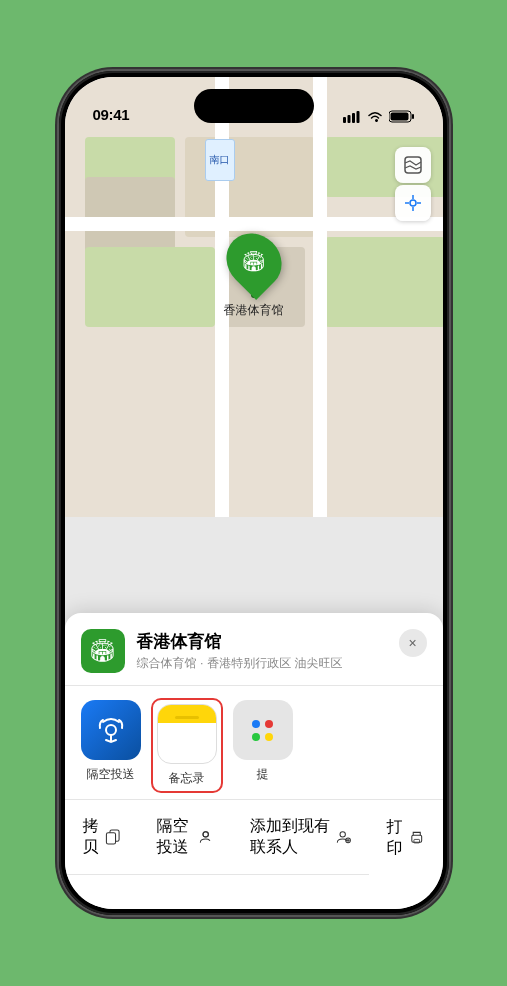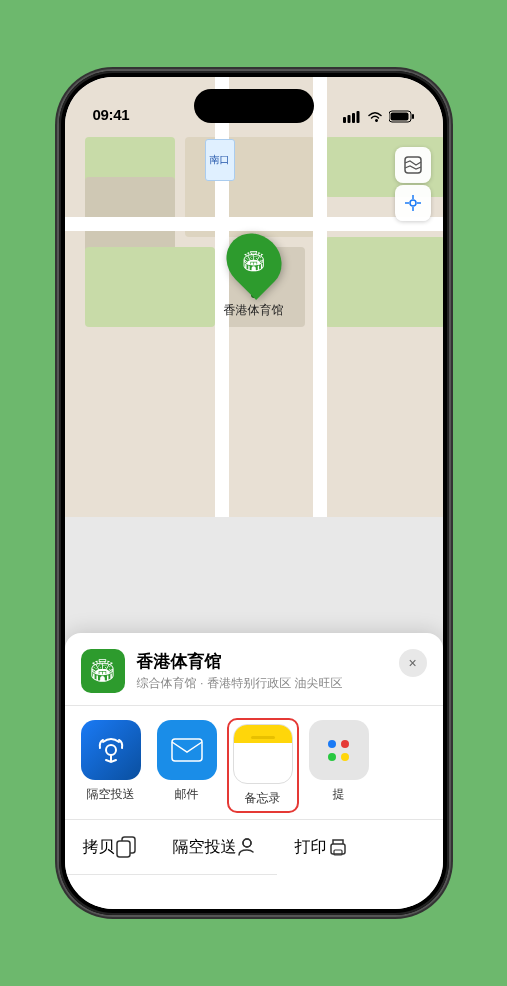--- a/index.html
+++ b/index.html
@@ -373,29 +373,20 @@
               <path d="M5 14 Q4 8 8 6" stroke="#fff" stroke-width="2" fill="none" stroke-linecap="round"></path>
               <path d="M27 14 Q28 8 24 6" stroke="#fff" stroke-width="2" fill="none" stroke-linecap="round"></path>
               <line x1="16" y1="21" x2="16" y2="28" stroke="#fff" stroke-width="2"></line>
               <path d="M11 26 L16 28 L21 26" stroke="#fff" stroke-width="2" fill="none" stroke-linecap="round"></path>
             </svg>
           </div>
           <div class="share-label">隔空投送</div>
         </div>
 
 
-        <div class="share-item">
-          <div class="share-icon-wrap mail">
-            <svg width="34" height="26" viewBox="0 0 34 26">
-              <rect x="2" y="2" width="30" height="22" rx="3" fill="none" stroke="#fff" stroke-width="1.5"></rect>
-              <path d="M2 5 L17 15 L32 5" stroke="#fff" stroke-width="1.5" fill="none"></path>
-            </svg>
-          </div>
-          <div class="share-label">邮件</div>
-        </div>
 
         <div class="share-item" style="outline: 2px solid #e53935; border-radius: 8px; padding: 4px;">
           <div class="share-icon-wrap" style="background: #fff; border: 1px solid #ddd; border-radius: 14px; flex-direction: column; justify-content: flex-start; padding: 0; overflow: hidden;">
             <div style="background: #ffd60a; height: 18px; width: 100%; display:flex; align-items:center; justify-content:center;">
               <div style="width: 24px; height: 3px; background: #e8c000; border-radius: 2px; margin-top:6px;"></div>
             </div>
             <div style="padding: 4px 6px; display:flex; flex-direction:column; gap:4px; flex:1;">
               <div style="height:2px; background:#ccc; border-radius:1px;"></div>
               <div style="height:2px; background:#ccc; border-radius:1px;"></div>
               <div style="height:2px; background:#ccc; border-radius:1px;"></div>
@@ -432,20 +423,30 @@
 
         <div class="action-item">
           <span class="action-text">隔空投送</span>
           <svg width="22" height="22" viewBox="0 0 22 22">
             <circle cx="10" cy="7" r="4" stroke="#333" stroke-width="1.5" fill="none"></circle>
             <path d="M2 19 Q2 14 10 14 Q14 14 16 16" stroke="#333" stroke-width="1.5" fill="none" stroke-linecap="round"></path>
             <circle cx="10" cy="7" r="4" stroke="#333" stroke-width="1.5" fill="none"></circle>
           </svg>
         </div>
 
+        <div class="action-item">
+          <span class="action-text">添加到现有联系人</span>
+          <svg width="22" height="22" viewBox="0 0 22 22">
+            <circle cx="10" cy="7" r="4" stroke="#333" stroke-width="1.5" fill="none"></circle>
+            <path d="M2 19 Q2 14 10 14 Q14 14 16 16" stroke="#333" stroke-width="1.5" fill="none" stroke-linecap="round"></path>
+            <circle cx="18" cy="16" r="3.5" stroke="#333" stroke-width="1.5" fill="none"></circle>
+            <line x1="18" y1="13.5" x2="18" y2="18.5" stroke="#333" stroke-width="1.5"></line>
+            <line x1="15.5" y1="16" x2="20.5" y2="16" stroke="#333" stroke-width="1.5"></line>
+          </svg>
+        </div>
 
 
         <div class="action-item">
           <span class="action-text">打印</span>
           <svg width="22" height="22" viewBox="0 0 22 22">
             <rect x="4" y="7" width="14" height="10" rx="2" stroke="#333" stroke-width="1.5" fill="none"></rect>
             <path d="M6 7 L6 3 L16 3 L16 7" stroke="#333" stroke-width="1.5" fill="none"></path>
             <rect x="7" y="13" width="8" height="5" rx="1" stroke="#333" stroke-width="1.2" fill="none"></rect>
           </svg>
         </div>

